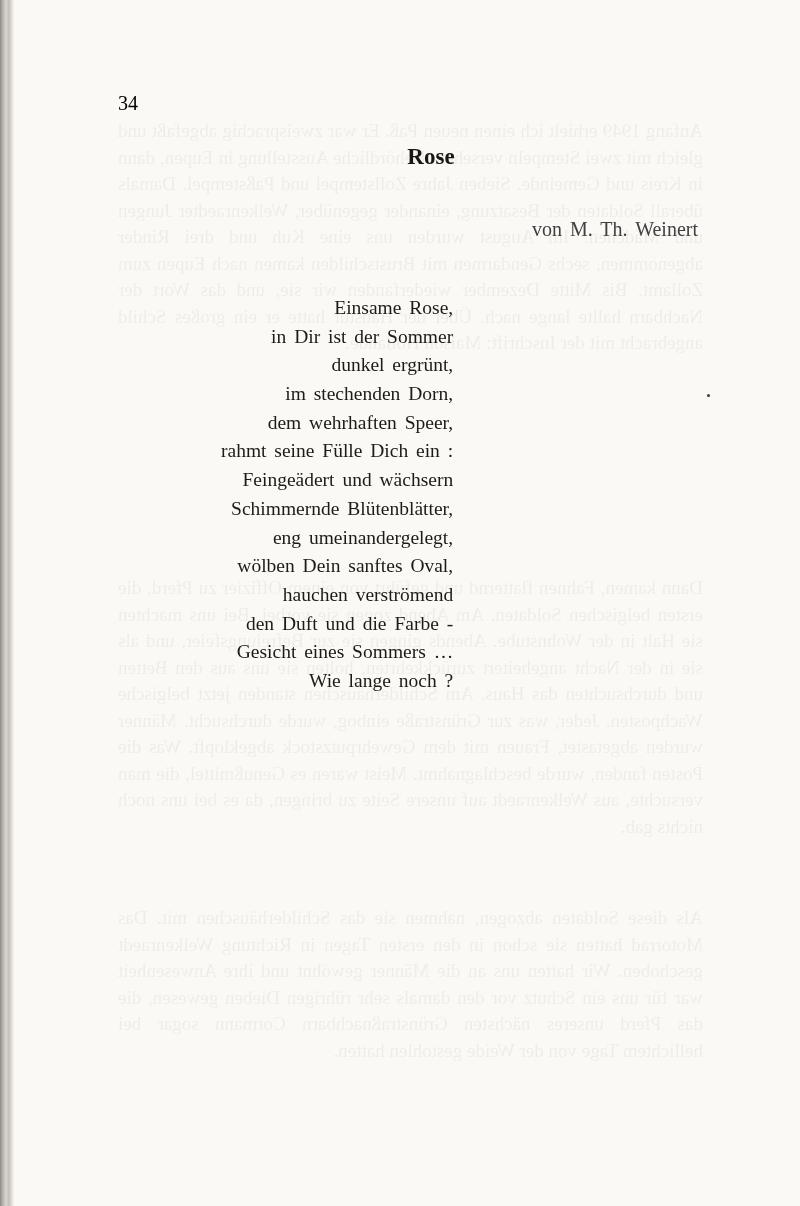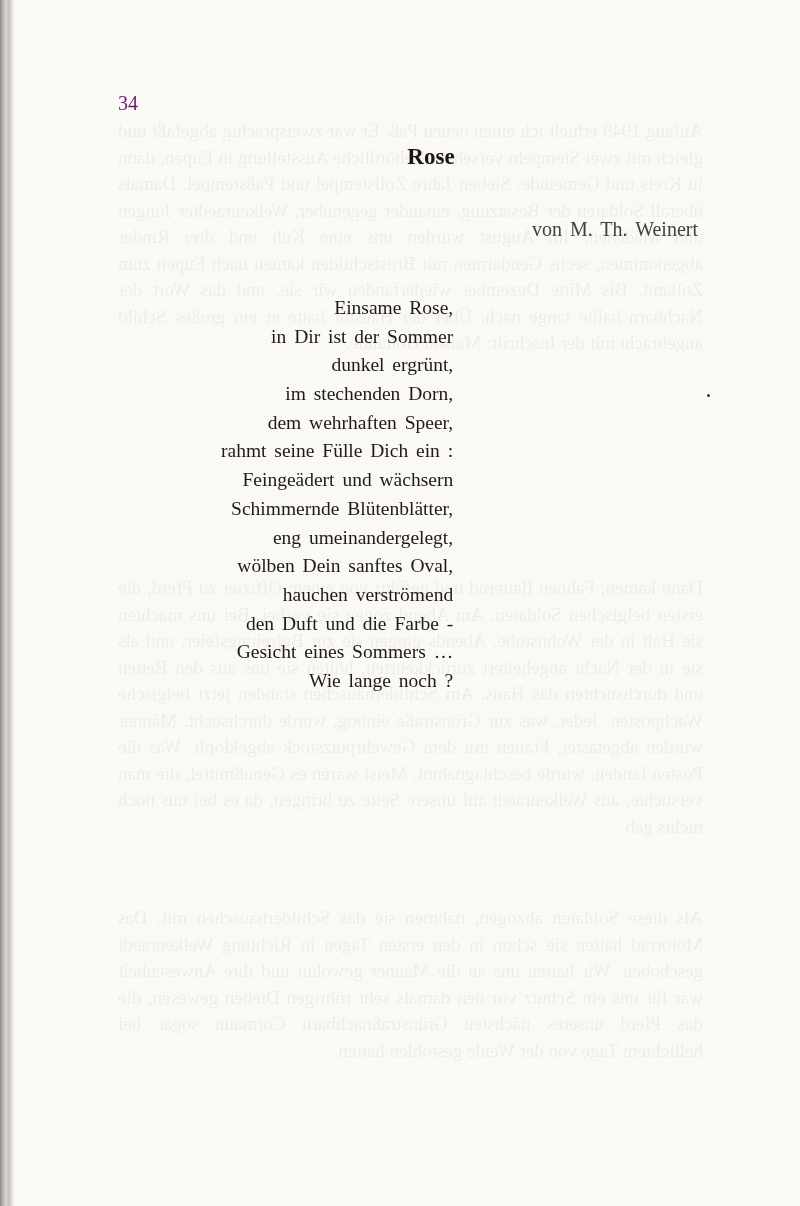--- a/index.html
+++ b/index.html
@@ -31,21 +31,21 @@
       line-height: 26.5px;
       text-align: justify;
       transform: scaleX(-1);
       user-select: none;
     }
     .page-number {
       position: absolute;
       left: 118px;
       top: 92px;
       font-size: 20px;
-      color: #701a75;
+      color: #000000;
     }
     .title {
       position: absolute;
       left: 0;
       width: 800px;
       top: 143px;
       text-align: center;
       font-weight: bold;
       font-size: 23px;
       color: #1a1614;

